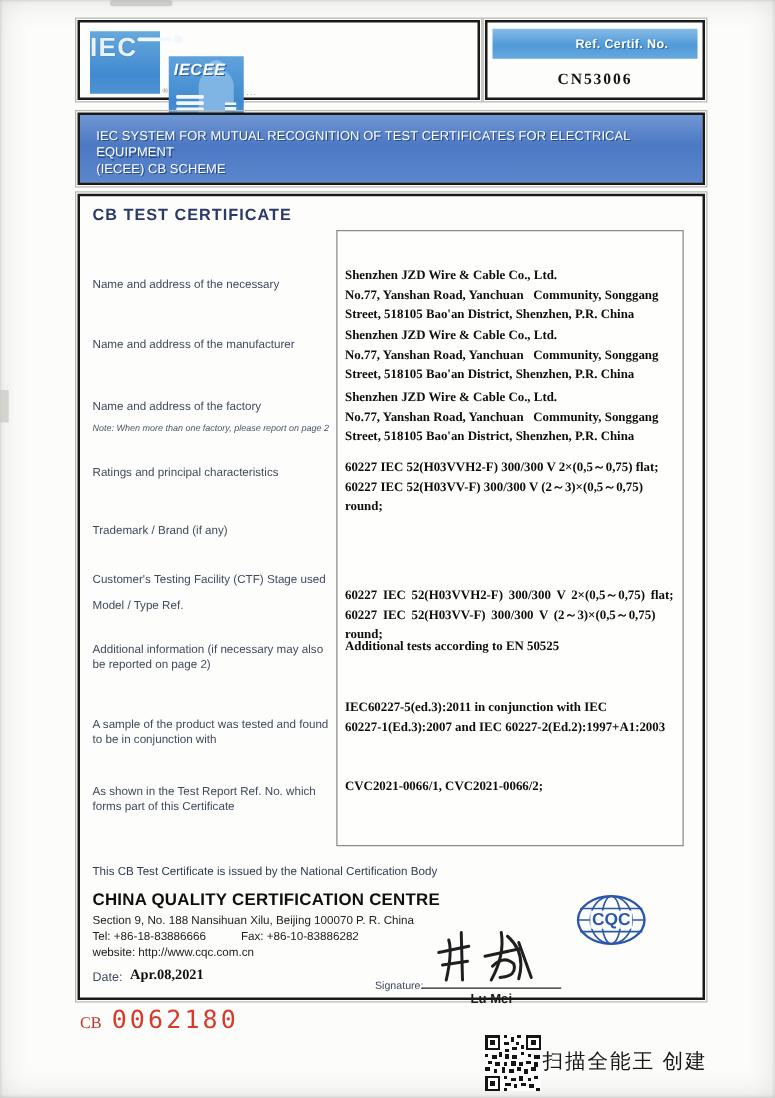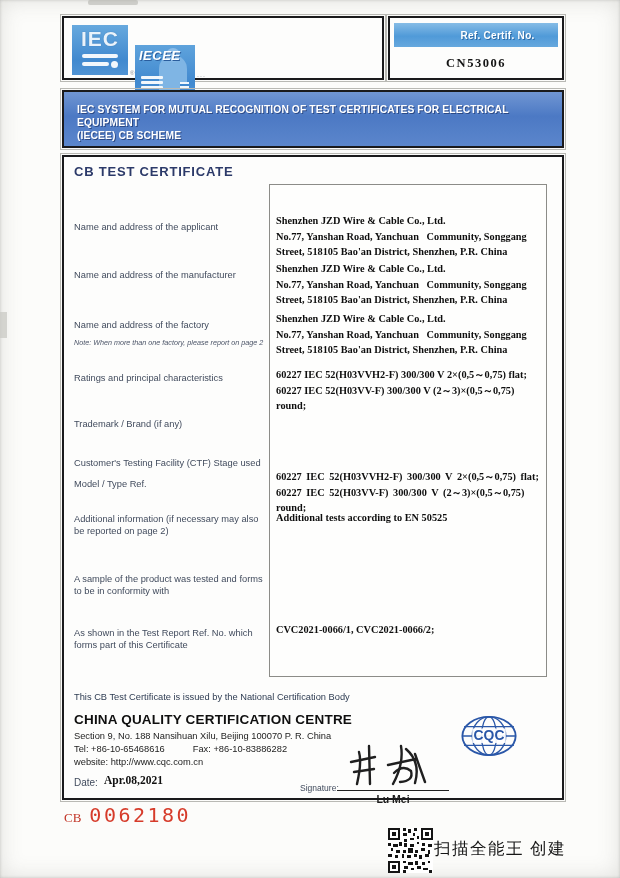--- a/index.html
+++ b/index.html
@@ -13,21 +13,21 @@
   
   .smudge-top { position:absolute; left:88px; top:0; width:50px; height:5px; background:#a9a9a4; opacity:.5; border-radius:2px; }
   .smudge-left { position:absolute; left:0; top:312px; width:7px; height:26px; background:#c9c9c4; opacity:.75; }
 
   .box-dark { position:absolute; border:2px solid #1a1a1c; outline:1px solid #b9b9b4; outline-offset:1px; background:#fdfdfc; }
 
   
   .logo-box { left:62px; top:16px; width:322px; height:64px; }
   .iec-logo { position:absolute; left:8px; top:7px; width:56px; height:50px;
     background:linear-gradient(180deg,#67a9de 0%, #4189cf 70%, #4f93d4 100%);
-    display:flex; flex-direction:column; align-items:center; }
+    display:flex; flex-direction:row; align-items:flex-start; }
   .iec-text { font-size:21px; font-weight:bold; letter-spacing:1px; color:#eaf3fb;
     text-shadow:0 0 1px #2a6aa8; line-height:24px; margin-top:2px; }
   .iec-bar { width:36px; height:3.5px; background:#f2f7fc; border-radius:2px; margin-top:3px; }
   .iec-bar-row { display:flex; align-items:center; margin-top:3px; }
   .iec-bar-short { width:27px; height:3.5px; background:#f2f7fc; border-radius:2px; }
   .iec-dot { width:7px; height:7px; border-radius:50%; background:#f2f7fc; margin-left:2px; }
   .iec-reg { position:absolute; left:66px; top:52px; font-size:6px; color:#8a8f96; }
   .iecee-logo { position:absolute; left:71px; top:7px; width:60px; height:50px;
     background:linear-gradient(180deg,#5fa3dc 0%, #4189cf 75%, #4f93d4 100%); overflow:hidden;margin-top:20px; }
   .iecee-blob { position:absolute; left:24px; top:10px; width:28px; height:42px; background:#7fb5e4; border-radius:14px 14px 4px 4px; }
@@ -46,21 +46,21 @@
     background:linear-gradient(180deg,#86bce6 0%, #509ad8 55%, #66a8de 100%);
     display:flex; align-items:center; justify-content:center;padding-left:43px; }
   .ref-band-text { font-size:10px; font-weight:bold; color:#fff; text-shadow:1px 1px 0 #2d6aa6; letter-spacing:.3px; }
   .ref-value { position:absolute; left:0; right:0; top:38px; text-align:center;
     font-family:"Liberation Serif", serif; font-size:12.5px; font-weight:bold; letter-spacing:1.5px; color:#141414; }
 
   
   .banner { left:62px; top:90px; width:502px; height:58px;
     background:linear-gradient(180deg,#7096d3 0%, #4c79c4 45%, #5b86cc 100%); }
   .banner-text { position:absolute; left:13px; top:11px; width:476px;
-    font-size:10.3px; font-weight:bold; color:#ffffff; line-height:13px;
+    font-size:10.3px; font-weight:normal; color:#ffffff; line-height:13px;
     letter-spacing:.1px; white-space:pre-line; text-shadow:1px 1px 0 #2c4a86; }
 
   
   .main-box { left:62px; top:155px; width:502px; height:645px; }
   .cb-title { position:absolute; left:10px; top:7px; font-size:13px; font-weight:bold;
     letter-spacing:.8px; color:#2c3a69; }
   .value-box { position:absolute; left:205px; top:27px; width:278px; height:493px;
     border:1px solid #8c8c88; background:#fefefd; }
 
   .f-label { position:absolute; left:10px; width:192px; font-size:9.3px; color:#414b5d; line-height:11.5px; }
@@ -143,21 +143,21 @@
   <div class="box-dark banner">
     <div class="banner-text">IEC SYSTEM FOR MUTUAL RECOGNITION OF TEST CERTIFICATES FOR ELECTRICAL EQUIPMENT
 (IECEE) CB SCHEME</div>
   </div>
 
   <div class="box-dark main-box">
     <div class="cb-title">CB TEST CERTIFICATE</div>
     <div class="value-box"></div>
 
 
-    <div class="f-label lbl-1">Name and address of the applicant</div>
+    <div class="f-label lbl-1">Name and address of the necessary</div>
     <div class="f-value val-1">Shenzhen JZD Wire &amp; Cable Co., Ltd.
 No.77, Yanshan Road, Yanchuan   Community, Songgang
 Street, 518105 Bao'an District, Shenzhen, P.R. China</div>
 
     <div class="f-label lbl-2">Name and address of the manufacturer</div>
     <div class="f-value val-2">Shenzhen JZD Wire &amp; Cable Co., Ltd.
 No.77, Yanshan Road, Yanchuan   Community, Songgang
 Street, 518105 Bao'an District, Shenzhen, P.R. China</div>
 
     <div class="f-label lbl-3">Name and address of the factory</div>
@@ -174,29 +174,31 @@
 
     <div class="f-label lbl-6">Customer's Testing Facility (CTF) Stage used</div>
 
     <div class="f-label lbl-7">Model / Type Ref.</div>
     <div class="f-value val-7 spread">60227 IEC 52(H03VVH2-F) 300/300 V 2×(0,5～0,75) flat;
 60227 IEC 52(H03VV-F) 300/300 V (2～3)×(0,5～0,75) round;</div>
 
     <div class="f-label lbl-8">Additional information (if necessary may also be reported on page 2)</div>
     <div class="f-value val-8">Additional tests according to EN 50525</div>
 
-    <div class="f-label lbl-9">A sample of the product was tested and forms to be in conformity with</div>
+    <div class="f-label lbl-9">A sample of the product was tested and found to be in conjunction with</div>
+    <div class="f-value val-9">IEC60227-5(ed.3):2011 in conjunction with IEC
+60227-1(Ed.3):2007 and IEC 60227-2(Ed.2):1997+A1:2003</div>
 
     <div class="f-label lbl-10">As shown in the Test Report Ref. No. which forms part of this Certificate</div>
     <div class="f-value val-10">CVC2021-0066/1, CVC2021-0066/2;</div>
 
     <div class="issued">This CB Test Certificate is issued by the National Certification Body</div>
     <div class="ncb-name">CHINA QUALITY CERTIFICATION CENTRE</div>
     <div class="ncb-line ncb-addr">Section 9, No. 188 Nansihuan Xilu, Beijing 100070 P. R. China</div>
-    <div class="ncb-line ncb-tel"><span>Tel: +86-10-65468616</span><span class="tel-gap"></span><span>Fax: +86-10-83886282</span></div>
+    <div class="ncb-line ncb-tel"><span>Tel: +86-18-83886666</span><span class="tel-gap"></span><span>Fax: +86-10-83886282</span></div>
     <div class="ncb-line ncb-web">website: http://www.cqc.com.cn</div>
 
     <div class="date-label">Date:</div>
     <div class="date-value">Apr.08,2021</div>
 
     <svg class="sig-svg" width="96" height="48" viewBox="0 0 96 48">
       <g fill="none" stroke="#1f1f1f" stroke-width="2.4" stroke-linecap="round">
         <path d="M13 12 q3 10 -2 32"></path>
         <path d="M5 22 l24 -5"></path>
         <path d="M8 32 l20 -3"></path>

